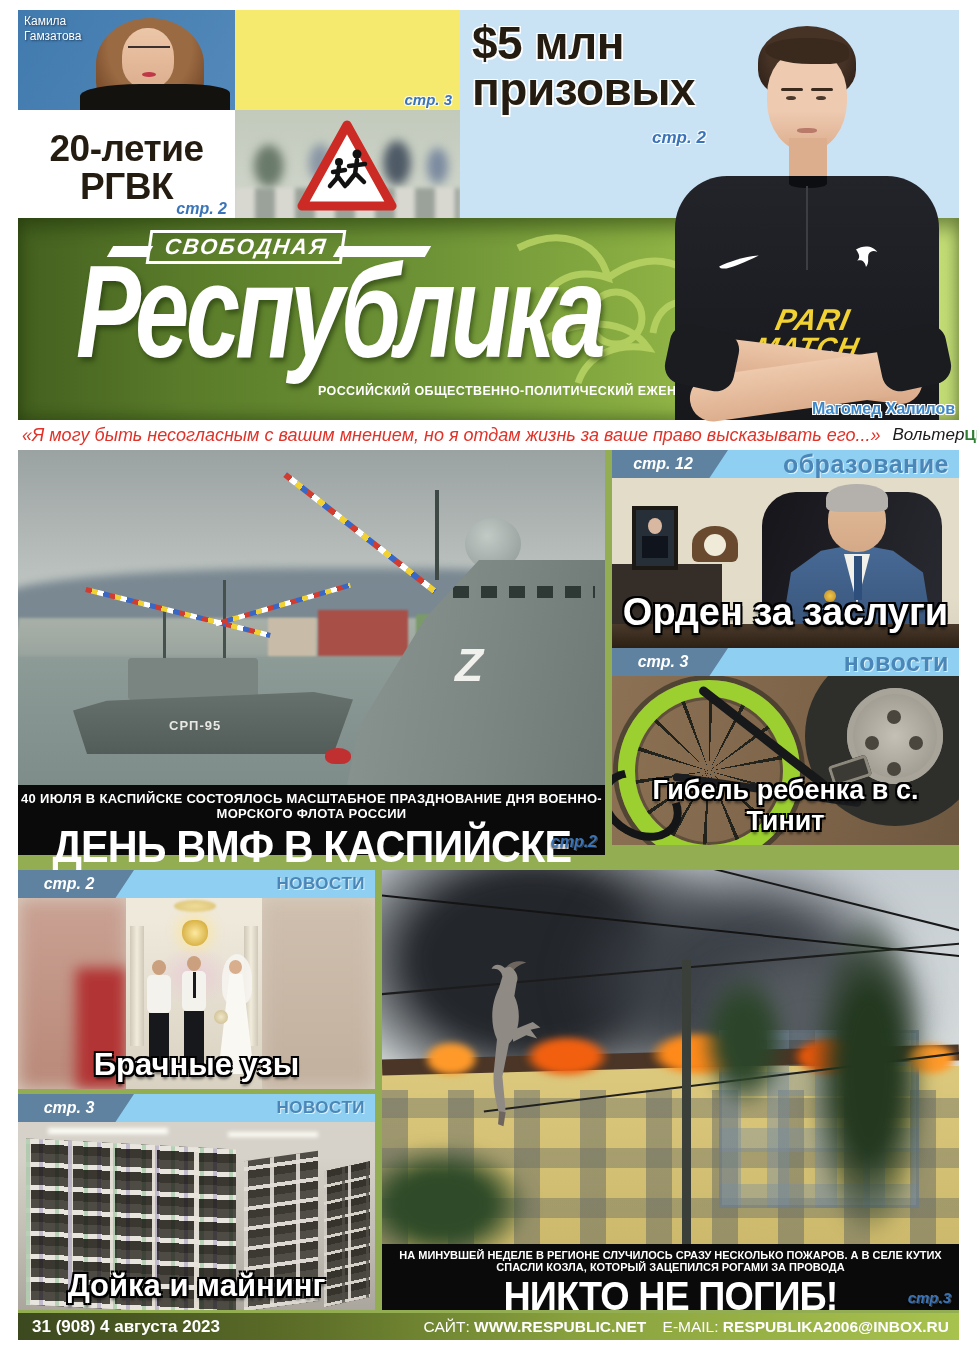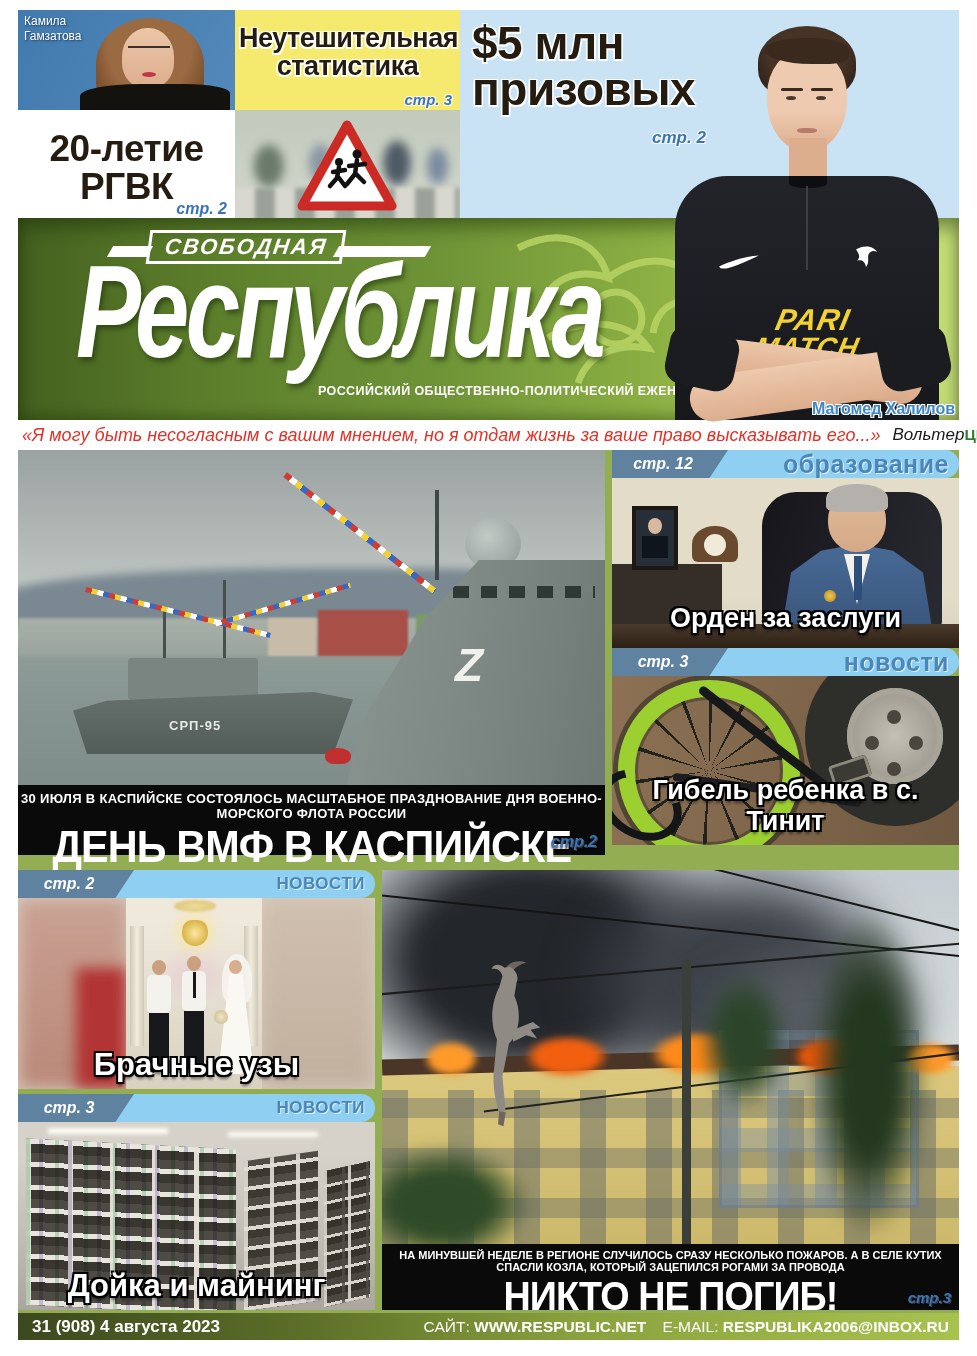--- a/index.html
+++ b/index.html
@@ -8,21 +8,21 @@
   .abs{position:absolute;}
   .photo{position:absolute;overflow:hidden;}
   
   .pref{color:#3a74b8;font-weight:bold;font-style:italic;
         text-shadow:1px 1px 0 rgba(255,255,255,.95),-1px -1px 0 rgba(255,255,255,.7),1px -1px 0 rgba(255,255,255,.7),-1px 1px 0 rgba(255,255,255,.7);}
   .hl-dark{color:#241c10;font-weight:bold;letter-spacing:-.5px;
         text-shadow:1.5px 1.5px 0 rgba(255,255,255,.9),-1.5px -1.5px 0 rgba(255,255,255,.9),1.5px -1.5px 0 rgba(255,255,255,.9),-1.5px 1.5px 0 rgba(255,255,255,.9);}
   .overlay-hl{position:absolute;left:0;right:0;text-align:center;color:#fff;font-weight:bold;
         text-shadow:-2px -2px 0 #000,2px -2px 0 #000,-2px 2px 0 #000,2px 2px 0 #000,0 4px 3px rgba(0,0,0,.55);}
   
-  .bar{position:absolute;background:#8fd0f2;border-radius:14px;}
+  .bar{position:absolute;background:#8fd0f2;}
   .bar .bar-ref{position:absolute;left:0;top:0;bottom:0;width:116px;background:#5e82a0;
         clip-path:polygon(0 0,100% 0,84% 100%,0 100%);color:#fff;font-weight:bold;font-style:italic;
         display:flex;align-items:center;justify-content:center;font-size:16px;padding-right:14px;box-sizing:border-box;}
   .bar .bar-rubric{position:absolute;right:10px;top:0;bottom:0;display:flex;align-items:center;
         color:#4a86b8;font-weight:bold;font-size:25px;letter-spacing:.5px;
         text-shadow:1px 1px 0 rgba(255,255,255,.7);}
   
   .band{position:absolute;background:#0a0a0a;color:#fff;text-align:center;}
   .band .kicker{font-weight:bold;letter-spacing:.3px;}
   .band .bighl{font-weight:bold;letter-spacing:-1px;display:inline-block;transform:scaleX(.92);transform-origin:center;}
@@ -42,21 +42,20 @@
     <div class="abs" style="left:62px;top:74px;width:150px;height:30px;background:#14120f;border-radius:40% 30% 0 0;"></div>
     <div class="abs" style="left:6px;top:4px;width:78px;color:#fff;font-weight:normal;font-size:12px;line-height:1.25;text-shadow:1px 1px 2px #1a3a5a;">Камила Гамзатова</div>
   </div>
 
   <div class="abs" style="left:18px;top:110px;width:217px;height:112px;background:#fff;">
     <div class="hl-dark" style="position:absolute;left:10px;right:10px;top:20px;text-align:center;font-size:37px;line-height:1.02;">20-летие РГВК</div>
     <div class="pref" style="position:absolute;right:8px;bottom:4px;font-size:16px;">стр. 2</div>
   </div>
 
   <div class="abs" style="left:235px;top:10px;width:225px;height:100px;background:#f5ea6e;">
-    <div class="hl-dark" style="position:absolute;left:4px;right:4px;top:14px;text-align:center;font-size:27px;line-height:1.05;">Неутешительная статистика</div>
     <div class="pref" style="position:absolute;right:8px;bottom:2px;font-size:15px;">стр. 3</div>
   </div>
 
   <div class="photo" style="left:235px;top:110px;width:225px;height:112px;background:linear-gradient(#c2cabc,#d2d7cd);">
     <div class="abs" style="left:0;top:20px;width:100%;height:60px;filter:blur(5px);
          background:radial-gradient(28px 40px at 15% 60%,#6a7a6a 0 45%,transparent 60%),radial-gradient(22px 36px at 38% 55%,#8a97a5 0 45%,transparent 60%),radial-gradient(26px 42px at 72% 55%,#4e5a66 0 45%,transparent 60%),radial-gradient(20px 34px at 90% 60%,#7c8ba0 0 45%,transparent 60%);"></div>
     <div class="abs" style="left:0;bottom:0;width:100%;height:34px;filter:blur(2px);
          background:repeating-linear-gradient(90deg,#d8d8d0 0 20px,#9aa29a 20px 40px);"></div>
     <svg class="abs" style="left:62px;top:8px;width:100px;height:96px;" viewBox="0 0 100 92">
       <path d="M50 5 L95 86 L5 86 Z" fill="#fff" stroke="#cc2a24" stroke-width="9" stroke-linejoin="round"></path>
@@ -165,21 +164,21 @@
       <div class="abs" style="left:0;top:70px;width:300px;height:225px;background:linear-gradient(100deg,#8e9894,#7c8682 60%,#6e7874);
            clip-path:polygon(14% 100%,100% 100%,100% 0,58% 0,40% 26%,18% 74%);">
         <span style="position:absolute;left:150px;top:78px;color:#f0f0ec;font-weight:bold;font-size:46px;font-style:italic;">Z</span>
         <div class="abs" style="left:120px;top:26px;width:170px;height:12px;
              background:repeating-linear-gradient(90deg,#2e3834 0 16px,transparent 16px 28px);"></div>
       </div>
     </div>
   </div>
 
   <div class="band" style="left:18px;top:785px;width:587px;height:70px;">
-    <div class="kicker" style="font-size:13px;margin-top:6px;">30 ИЮЛЯ В КАСПИЙСКЕ СОСТОЯЛОСЬ МАСШТАБНОЕ ПРАЗДНОВАНИЕ ДНЯ ВОЕННО-МОРСКОГО ФЛОТА РОССИИ</div>
+    <div class="kicker" style="font-size:13px;margin-top:6px;">40 ИЮЛЯ В КАСПИЙСКЕ СОСТОЯЛОСЬ МАСШТАБНОЕ ПРАЗДНОВАНИЕ ДНЯ ВОЕННО-МОРСКОГО ФЛОТА РОССИИ</div>
     <div class="bighl" style="font-size:45px;margin-top:0px;">ДЕНЬ ВМФ В КАСПИЙСКЕ</div>
     <div class="pref" style="right:8px;bottom:4px;font-size:16px;">стр.2</div>
   </div>
 
   <div class="bar" style="left:612px;top:450px;width:347px;height:28px;">
     <div class="bar-ref">
         <span>стр. 12</span>
       </div>
     <div class="bar-rubric">образование</div>
   </div>
@@ -195,21 +194,21 @@
     </div>
     <div class="abs" style="left:150px;top:14px;width:180px;height:140px;background:linear-gradient(110deg,#15151a,#2a2a32);border-radius:34px 34px 10px 10px;"></div>
     <div class="abs" style="left:170px;top:66px;width:150px;height:84px;background:linear-gradient(#476a96,#3a567c);
          clip-path:polygon(0 100%,6% 34%,26% 8%,50% 0,74% 8%,94% 34%,100% 100%);"></div>
     <div class="abs" style="left:232px;top:76px;width:26px;height:50px;background:#f2f0ea;clip-path:polygon(0 0,100% 0,50% 100%);"></div>
     <div class="abs" style="left:242px;top:78px;width:8px;height:44px;background:#2e4e7c;"></div>
     <div class="abs" style="left:216px;top:12px;width:58px;height:62px;background:linear-gradient(#e2bb98,#d4a988);border-radius:48%;"></div>
     <div class="abs" style="left:214px;top:6px;width:62px;height:28px;background:#b4b0ac;border-radius:50% 50% 20% 20%;"></div>
     <div class="abs" style="left:212px;top:112px;width:12px;height:12px;background:radial-gradient(#f0c84a,#b8862a);border-radius:50%;"></div>
     <div class="abs" style="left:0;bottom:0;width:100%;height:24px;background:linear-gradient(#4a3a2c,#2c2014);"></div>
-    <div class="overlay-hl" style="bottom:14px;font-size:27px;">Орден за заслуги</div>
+    <div class="overlay-hl" style="bottom:14px;font-size:38px;">Орден за заслуги</div>
   </div>
 
   <div class="bar" style="left:612px;top:648px;width:347px;height:28px;">
     <div class="bar-ref">
         <span>стр. 3</span>
       </div>
     <div class="bar-rubric">новости</div>
   </div>
 
   <div class="photo" style="left:612px;top:676px;width:347px;height:169px;

